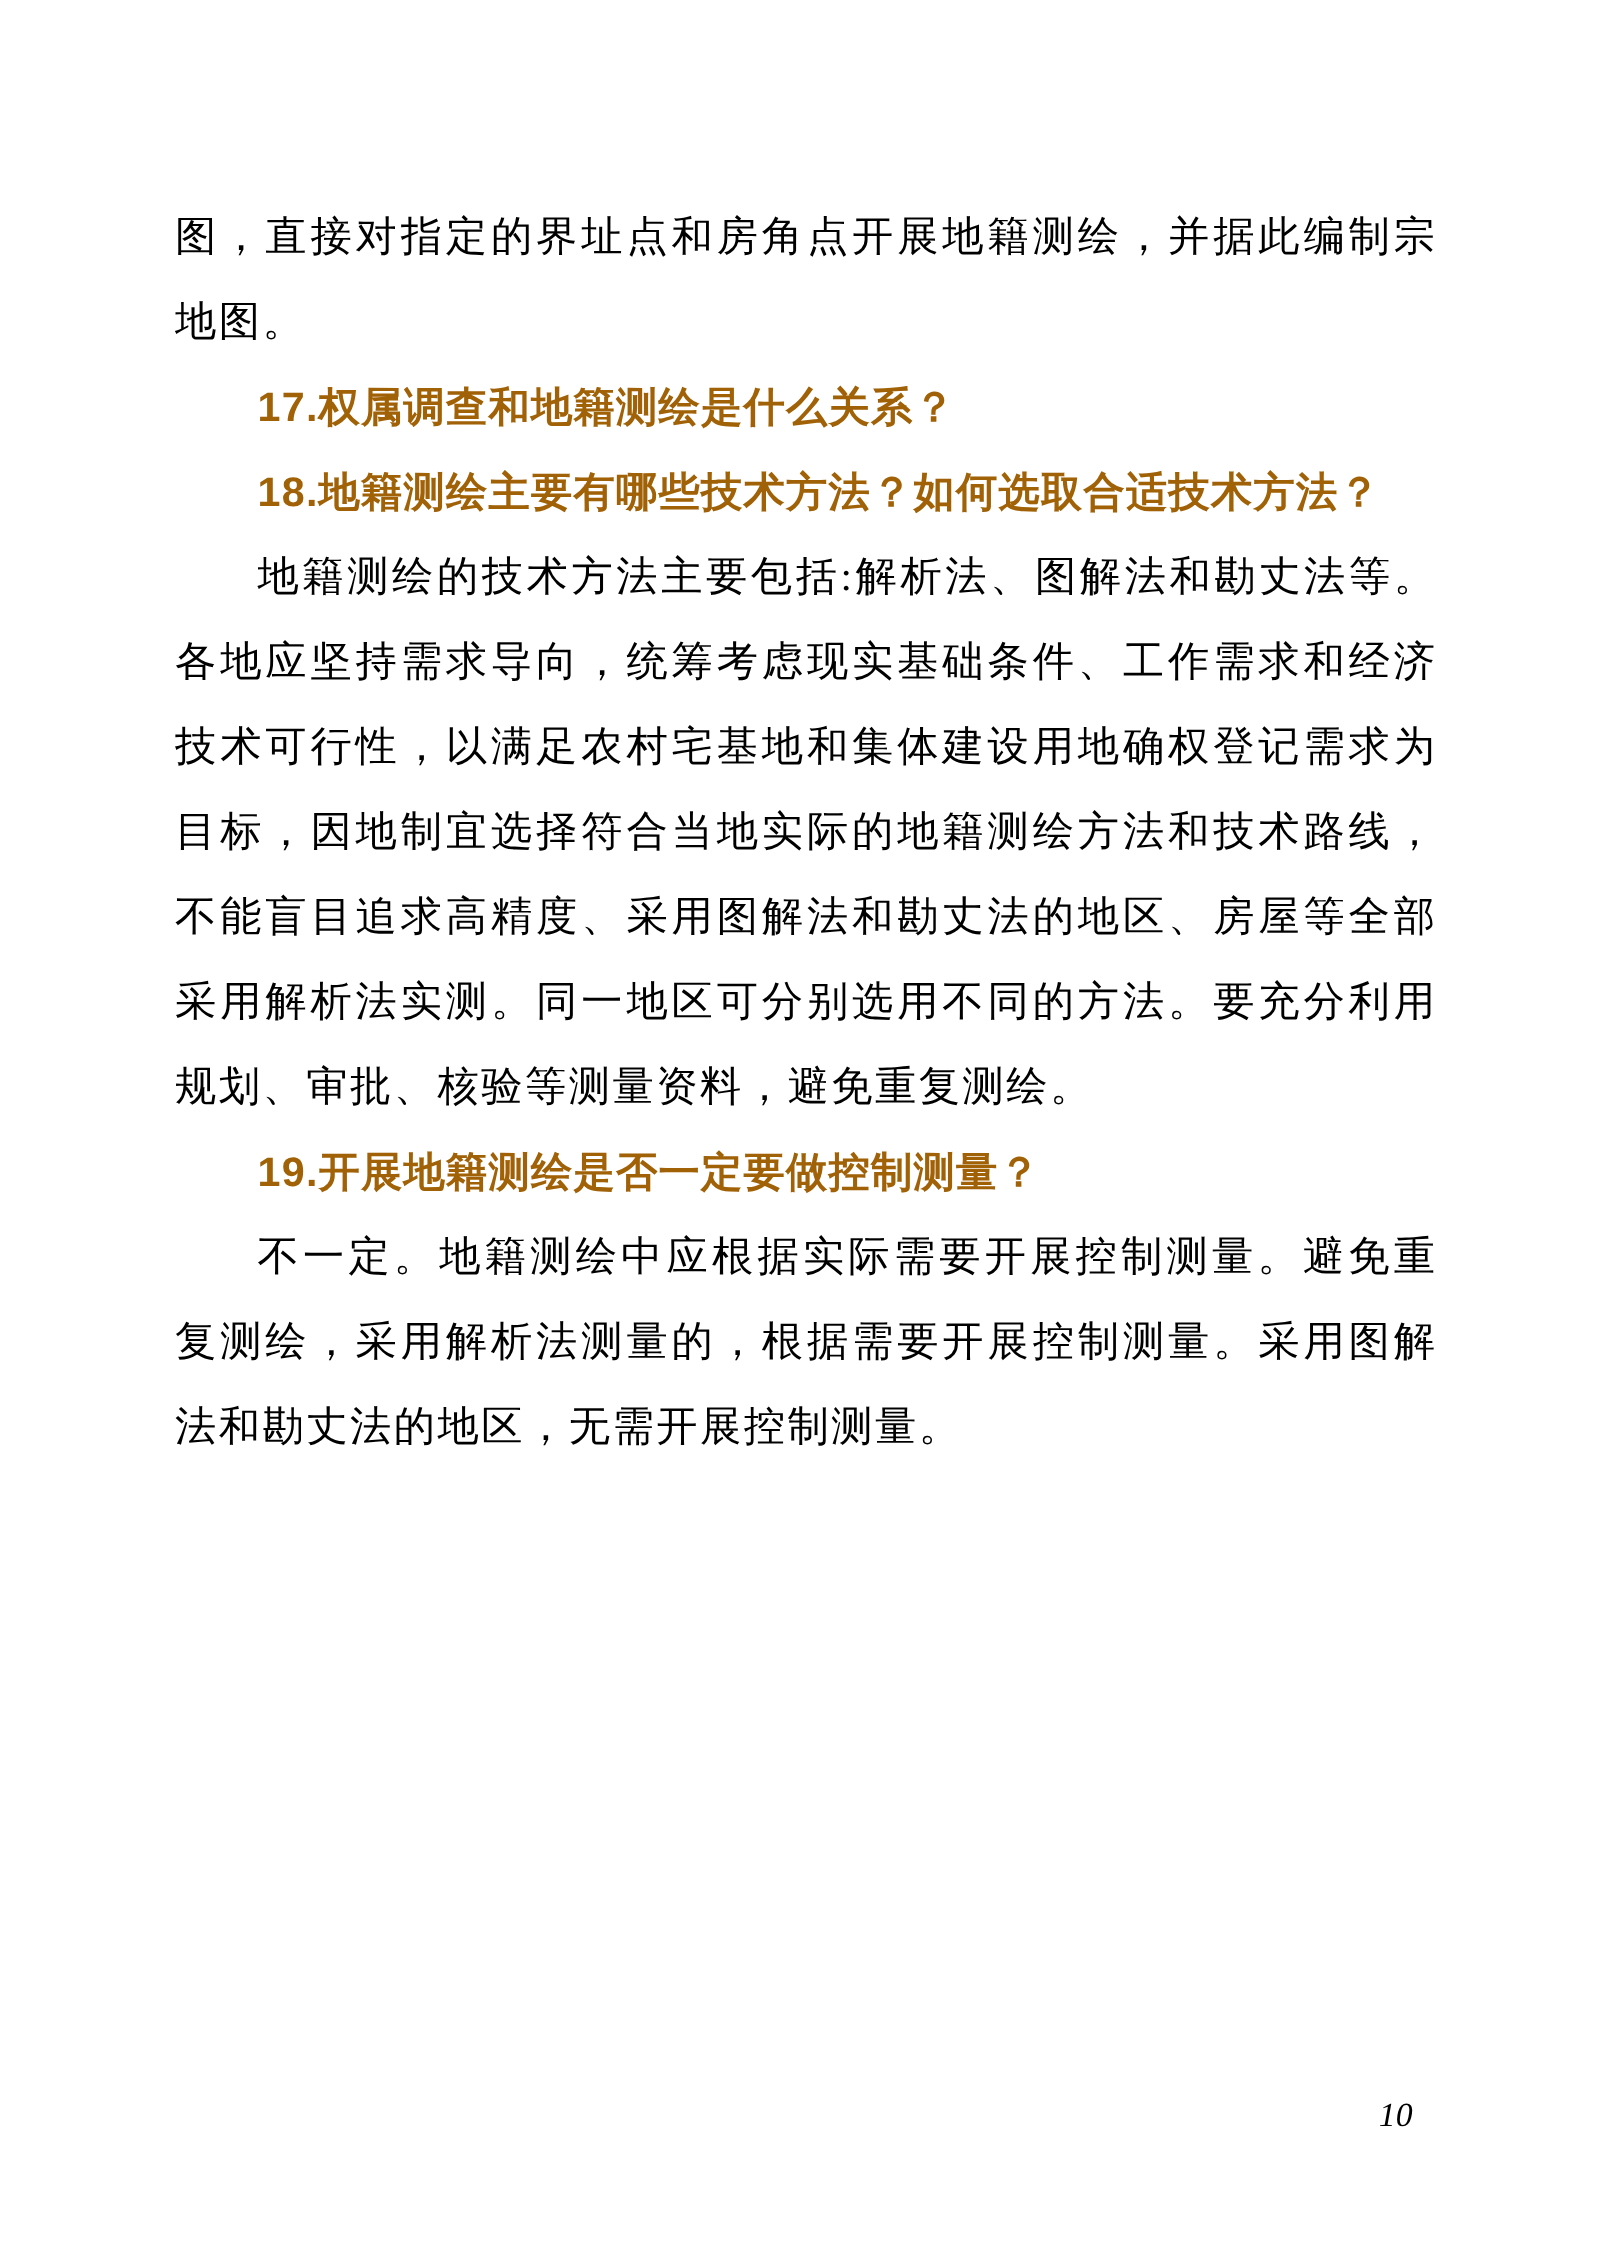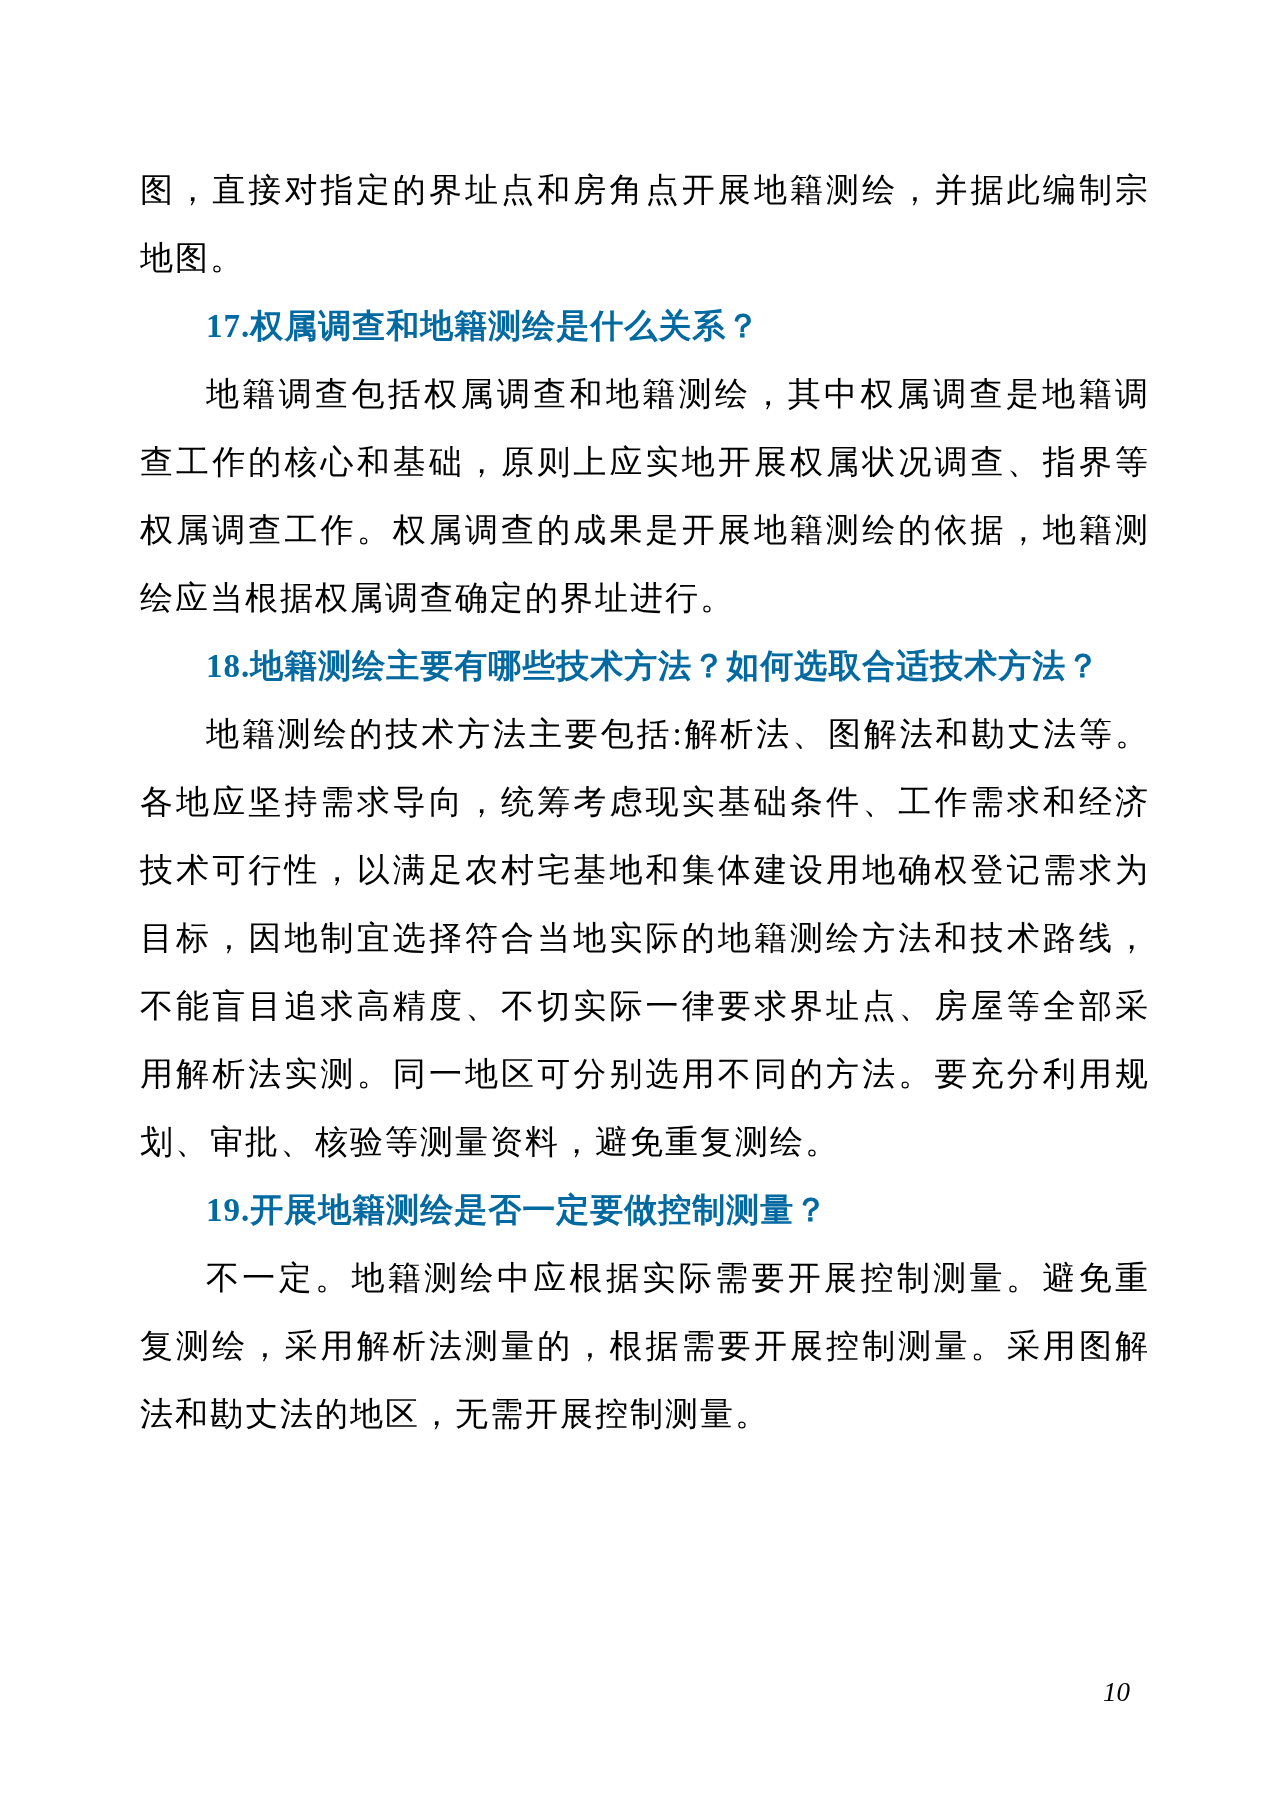--- a/index.html
+++ b/index.html
@@ -31,25 +31,25 @@
     letter-spacing: 2px;
     text-align: justify;
     text-justify: inter-ideograph;
     text-indent: 2em;
   }
   .para.continuation {
     text-indent: 0;
   }
   .heading {
     margin: 0;
-    font-family: Liberation Serif, serif;
+    font-family: Liberation Sans, sans-serif;
     font-size: 33px;
     font-weight: 700;
     line-height: 68px;
-    color: #0369a1;
+    color: #a16207;
     letter-spacing: 1px;
     text-align: justify;
     text-justify: inter-ideograph;
     text-indent: 2em;
   }
   .page-number {
     position: absolute;
     top: 1676px;
     right: 150px;
     font-family: "Liberation Serif", "DejaVu Serif", serif;
@@ -61,25 +61,24 @@
 </style>
 </head>
 <body>
 
 <div class="page">
 
   <p class="para continuation">图，直接对指定的界址点和房角点开展地籍测绘，并据此编制宗地图。</p>
 
   <h2 class="heading">17.权属调查和地籍测绘是什么关系？</h2>
 
-  <p class="para">地籍调查包括权属调查和地籍测绘，其中权属调查是地籍调查工作的核心和基础，原则上应实地开展权属状况调查、指界等权属调查工作。权属调查的成果是开展地籍测绘的依据，地籍测绘应当根据权属调查确定的界址进行。</p>
 
   <h2 class="heading">18.地籍测绘主要有哪些技术方法？如何选取合适技术方法？</h2>
 
-  <p class="para">地籍测绘的技术方法主要包括:解析法、图解法和勘丈法等。各地应坚持需求导向，统筹考虑现实基础条件、工作需求和经济技术可行性，以满足农村宅基地和集体建设用地确权登记需求为目标，因地制宜选择符合当地实际的地籍测绘方法和技术路线，不能盲目追求高精度、不切实际一律要求界址点、房屋等全部采用解析法实测。同一地区可分别选用不同的方法。要充分利用规划、审批、核验等测量资料，避免重复测绘。</p>
+  <p class="para">地籍测绘的技术方法主要包括:解析法、图解法和勘丈法等。各地应坚持需求导向，统筹考虑现实基础条件、工作需求和经济技术可行性，以满足农村宅基地和集体建设用地确权登记需求为目标，因地制宜选择符合当地实际的地籍测绘方法和技术路线，不能盲目追求高精度、采用图解法和勘丈法的地区、房屋等全部采用解析法实测。同一地区可分别选用不同的方法。要充分利用规划、审批、核验等测量资料，避免重复测绘。</p>
 
   <h2 class="heading">19.开展地籍测绘是否一定要做控制测量？</h2>
 
   <p class="para">不一定。地籍测绘中应根据实际需要开展控制测量。避免重复测绘，采用解析法测量的，根据需要开展控制测量。采用图解法和勘丈法的地区，无需开展控制测量。</p>
 
 
 
   <div class="page-number">10</div>
 
 </div>

